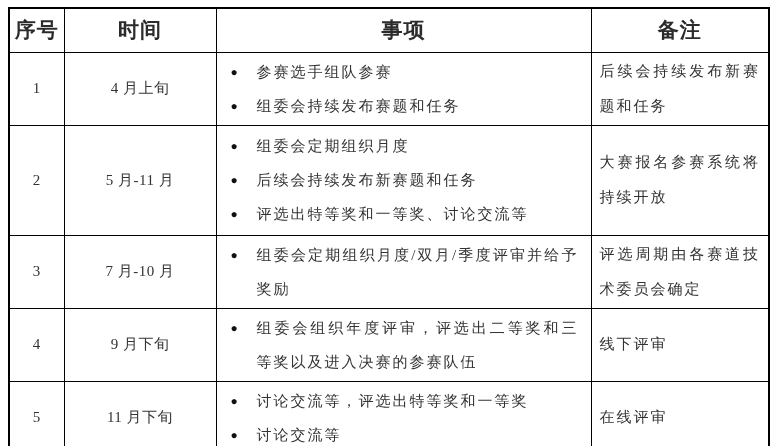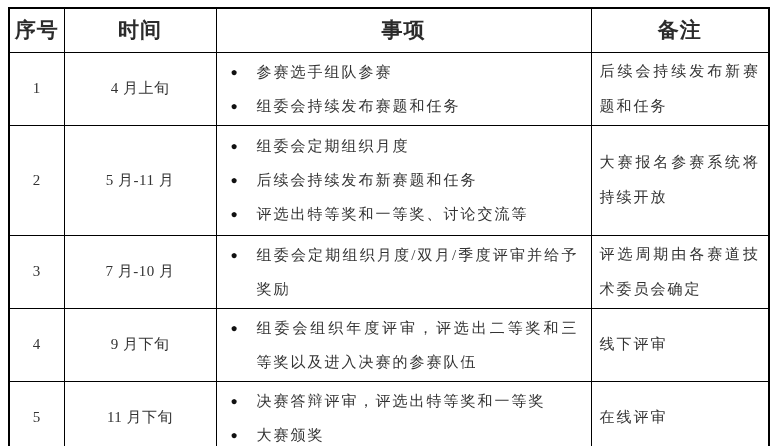--- a/index.html
+++ b/index.html
@@ -158,25 +158,25 @@
         <td class="cell-note">
           <div class="note-text">线下评审</div>
         </td>
       </tr>
       <tr class="row-5">
         <td class="cell-no">5</td>
         <td class="cell-time">11 月下旬</td>
         <td class="cell-items">
           <div class="item">
             <span class="bullet">●</span>
-            <span class="item-text">决赛答辩评审，评选出特等奖和一等奖</span>
+            <span class="item-text">讨论交流等，评选出特等奖和一等奖</span>
           </div>
           <div class="item">
             <span class="bullet">●</span>
-            <span class="item-text">大赛颁奖</span>
+            <span class="item-text">讨论交流等</span>
           </div>
         </td>
         <td class="cell-note">
           <div class="note-text">在线评审</div>
         </td>
       </tr>
     </tbody>
   </table>
 </div>
 

